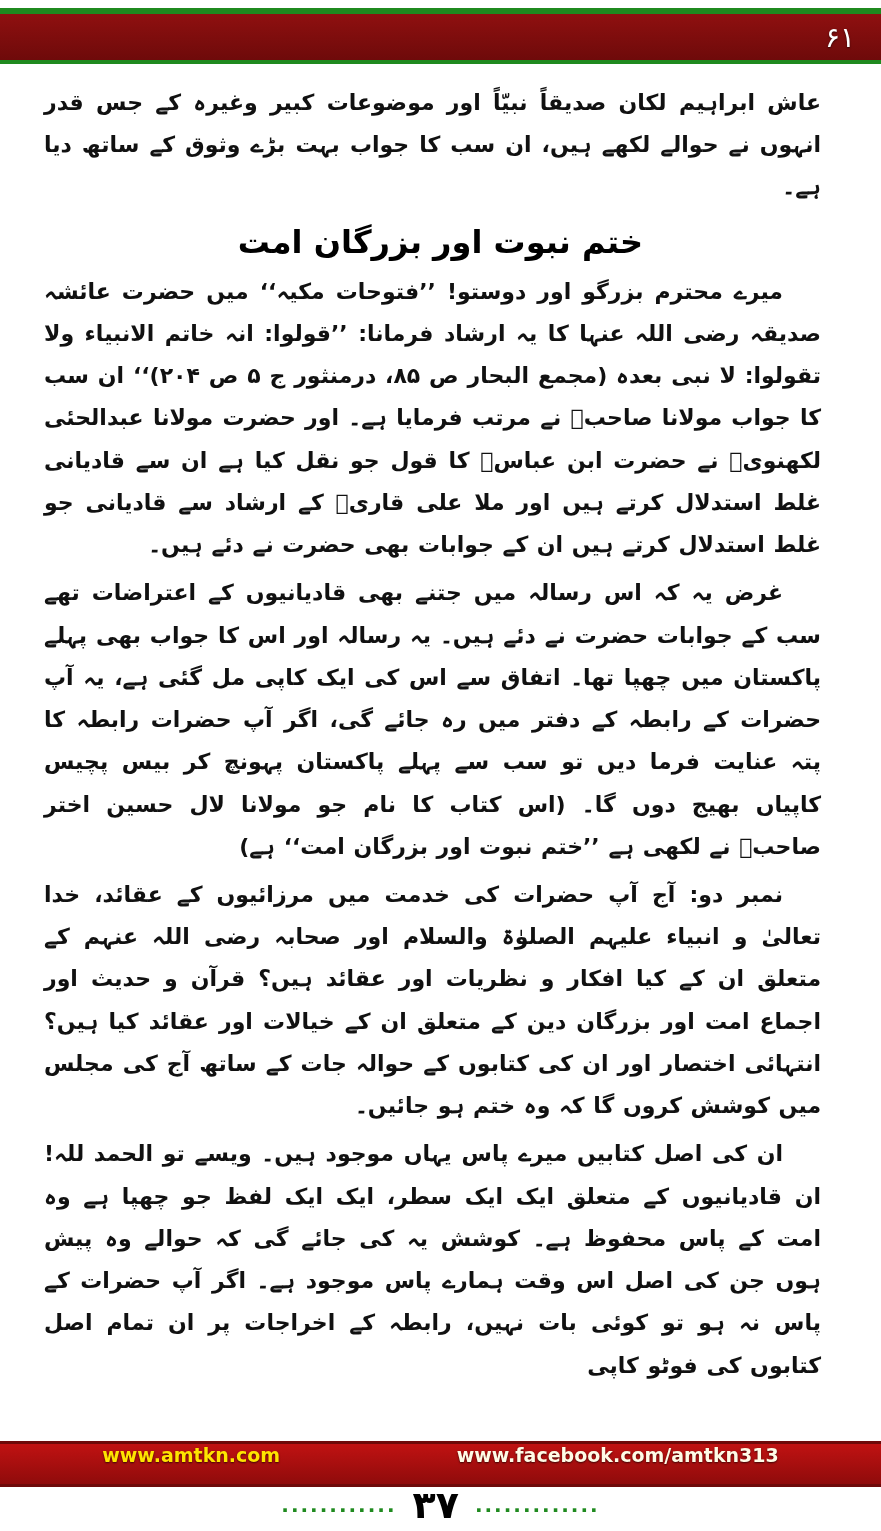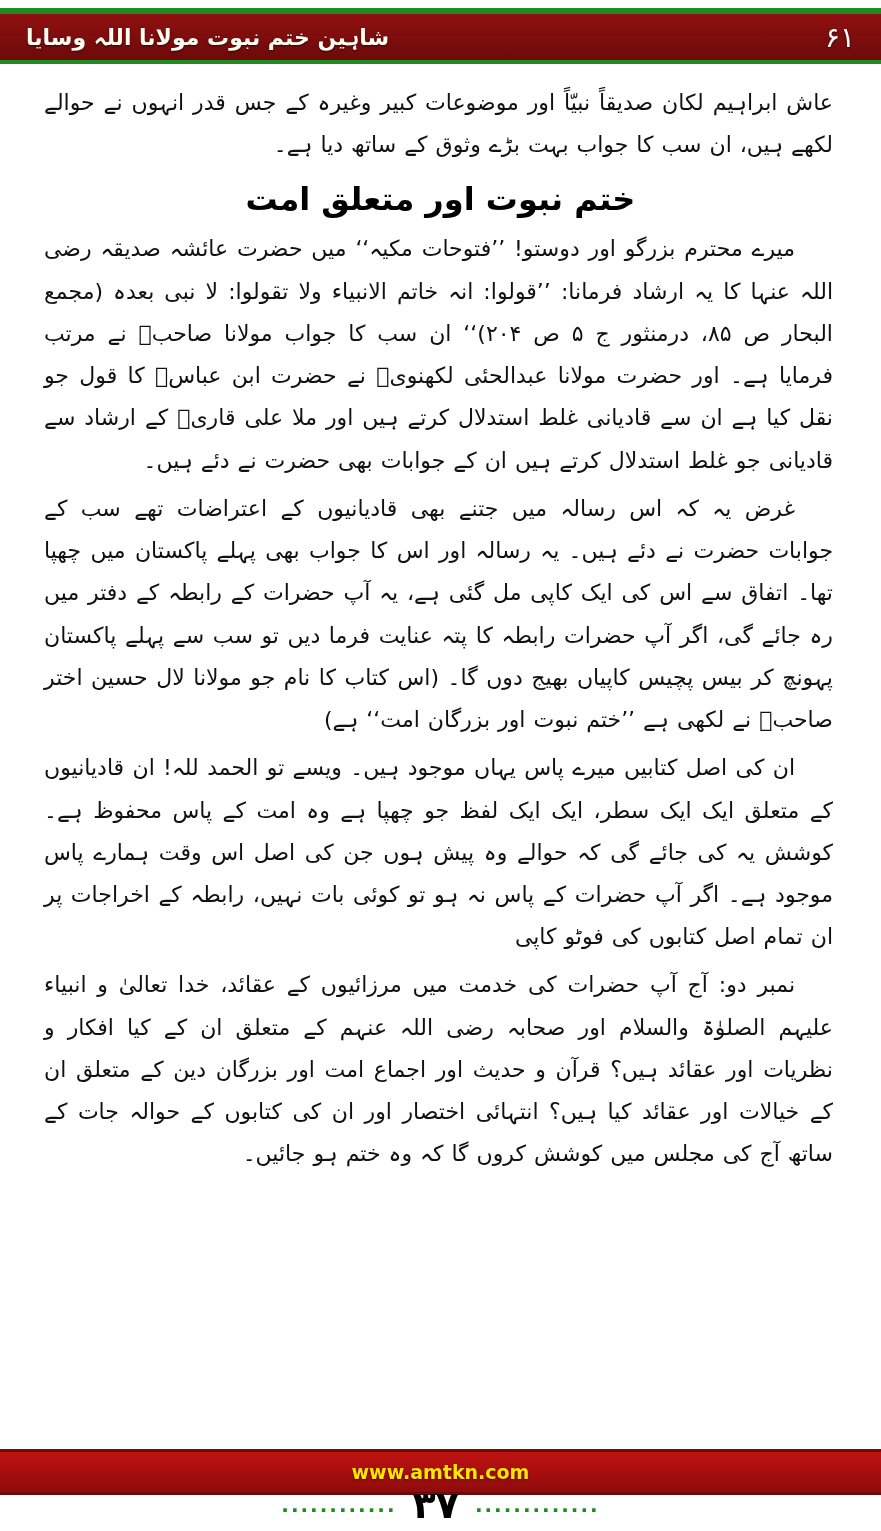--- a/index.html
+++ b/index.html
@@ -42,42 +42,43 @@
   
   .body-area {
     direction: rtl;
     padding: 18px 44px 0 44px;
     color: #111111;
   }
   .para {
     font-size: 22px;
     line-height: 1.92;
     text-align: justify;
-    margin: 0 4px 6px 0;
+    margin: 0 16px 6px 0;
     word-spacing: 1px;
+    font-weight: bold;
   }
   .para.indent { text-indent: 38px; }
   .section-heading {
     font-size: 32px;
     font-weight: bold;
     text-align: center;
     margin: 14px 0 10px 0;
     color: #000000;
   }
   
   .footer-bar {
     position: absolute;
     left: 0; right: 0;
-    bottom: 36px;
+    bottom: 44px;
     height: 40px;
     background: linear-gradient(#c01212, #8f0b0b);
     border-top: 3px solid #6e0a0a;
     border-bottom: 3px solid #6e0a0a;
     display: flex;
-    align-items: center;
+    align-items: flex-start;
     justify-content: space-around;
     padding: 0 14px;
   }
   .footer-link {
     font-size: 19px;
     font-weight: bold;
     color: #ffe400;
     text-shadow: 0 1px 2px rgba(0,0,0,.65);
     text-decoration: none;
     white-space: nowrap;
@@ -109,35 +110,35 @@
 </style>
 </head>
 <body>
 
 <div class="page">
 
   <div class="top-space"></div>
   <div class="green-line"></div>
   <div class="header-bar">
     <span class="header-page-num">۶۱</span>
-    <span class="header-title">شاہین ختم نبوت مولانا اللہ وسایا</span>
   </div>
   <div class="green-line thin"></div>
 
   <div class="body-area">
     <p class="para">عاش ابراہیم لکان صدیقاً نبیّاً اور موضوعات کبیر وغیرہ کے جس قدر انہوں نے حوالے لکھے ہیں، ان سب کا جواب بہت بڑے وثوق کے ساتھ دیا ہے۔</p>
-    <h2 class="section-heading">ختم نبوت اور متعلق امت</h2>
+    <h2 class="section-heading">ختم نبوت اور بزرگان امت</h2>
     <p class="para indent">میرے محترم بزرگو اور دوستو! ’’فتوحات مکیہ‘‘ میں حضرت عائشہ صدیقہ رضی اللہ عنہا کا یہ ارشاد فرمانا: ’’قولوا: انہ خاتم الانبیاء ولا تقولوا: لا نبی بعدہ (مجمع البحار ص ۸۵، درمنثور ج ۵ ص ۲۰۴)‘‘ ان سب کا جواب مولانا صاحبؒ نے مرتب فرمایا ہے۔ اور حضرت مولانا عبدالحئی لکھنویؒ نے حضرت ابن عباسؓ کا قول جو نقل کیا ہے ان سے قادیانی غلط استدلال کرتے ہیں اور ملا علی قاریؒ کے ارشاد سے قادیانی جو غلط استدلال کرتے ہیں ان کے جوابات بھی حضرت نے دئے ہیں۔</p>
     <p class="para indent">غرض یہ کہ اس رسالہ میں جتنے بھی قادیانیوں کے اعتراضات تھے سب کے جوابات حضرت نے دئے ہیں۔ یہ رسالہ اور اس کا جواب بھی پہلے پاکستان میں چھپا تھا۔ اتفاق سے اس کی ایک کاپی مل گئی ہے، یہ آپ حضرات کے رابطہ کے دفتر میں رہ جائے گی، اگر آپ حضرات رابطہ کا پتہ عنایت فرما دیں تو سب سے پہلے پاکستان پہونچ کر بیس پچیس کاپیاں بھیج دوں گا۔ (اس کتاب کا نام جو مولانا لال حسین اختر صاحبؒ نے لکھی ہے ’’ختم نبوت اور بزرگان امت‘‘ ہے)</p>
+    <p class="para indent">نمبر دو: آج آپ حضرات کی خدمت میں مرزائیوں کے عقائد، خدا تعالیٰ و انبیاء علیہم الصلوٰۃ والسلام اور صحابہ رضی اللہ عنہم کے متعلق ان کے کیا افکار و نظریات اور عقائد ہیں؟ قرآن و حدیث اور اجماع امت اور بزرگان دین کے متعلق ان کے خیالات اور عقائد کیا ہیں؟ انتہائی اختصار اور ان کی کتابوں کے حوالہ جات کے ساتھ آج کی مجلس میں کوشش کروں گا کہ وہ ختم ہو جائیں۔</p>
     <p class="para indent">ان کی اصل کتابیں میرے پاس یہاں موجود ہیں۔ ویسے تو الحمد للہ! ان قادیانیوں کے متعلق ایک ایک سطر، ایک ایک لفظ جو چھپا ہے وہ امت کے پاس محفوظ ہے۔ کوشش یہ کی جائے گی کہ حوالے وہ پیش ہوں جن کی اصل اس وقت ہمارے پاس موجود ہے۔ اگر آپ حضرات کے پاس نہ ہو تو کوئی بات نہیں، رابطہ کے اخراجات پر ان تمام اصل کتابوں کی فوٹو کاپی</p>
-    <p class="para indent">نمبر دو: آج آپ حضرات کی خدمت میں مرزائیوں کے عقائد، خدا تعالیٰ و انبیاء علیہم الصلوٰۃ والسلام اور صحابہ رضی اللہ عنہم کے متعلق ان کے کیا افکار و نظریات اور عقائد ہیں؟ قرآن و حدیث اور اجماع امت اور بزرگان دین کے متعلق ان کے خیالات اور عقائد کیا ہیں؟ انتہائی اختصار اور ان کی کتابوں کے حوالہ جات کے ساتھ آج کی مجلس میں کوشش کروں گا کہ وہ ختم ہو جائیں۔</p>
   </div>
 
   <div class="footer-bar">
     <a class="footer-link">www.amtkn.com</a>
+    <a class="footer-link white">www.facebook.com/amtkn313</a>
   </div>
 
   <div class="page-num-row">
     <span class="page-num-dots">............</span>
     <span class="page-num-value">۳۷</span>
     <span class="page-num-dots">.............</span>
   </div>
 
 </div>
 

